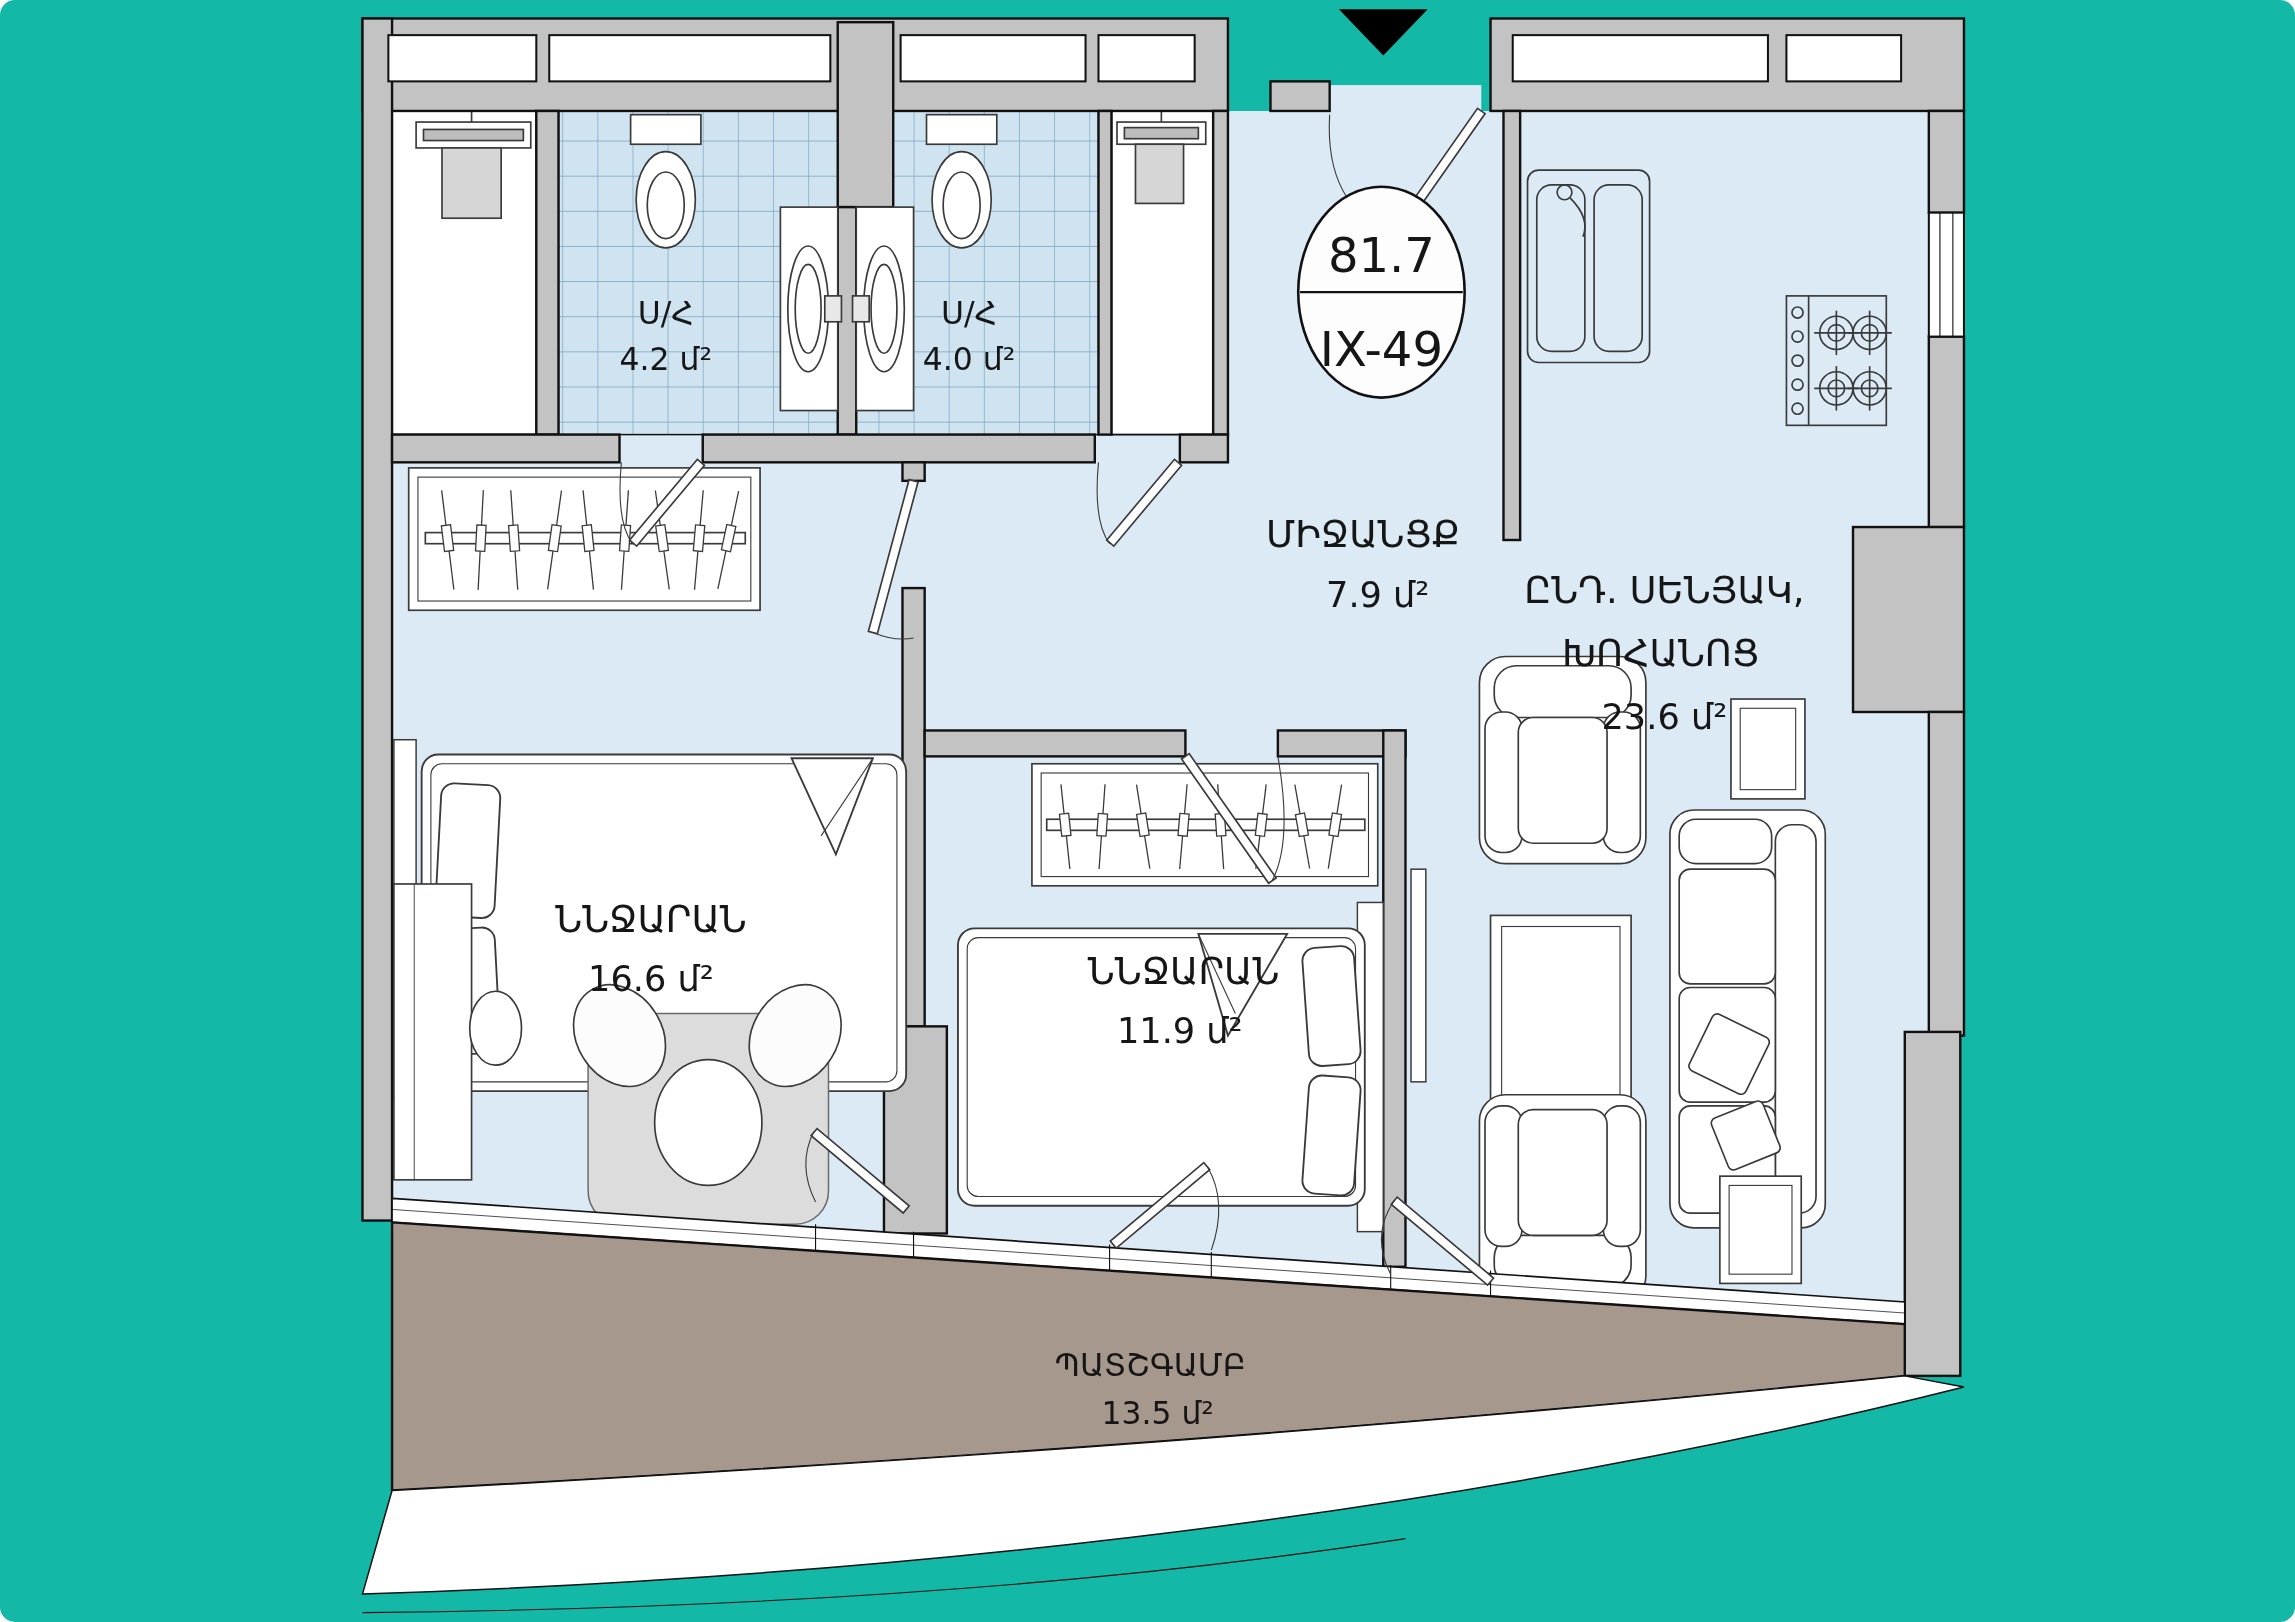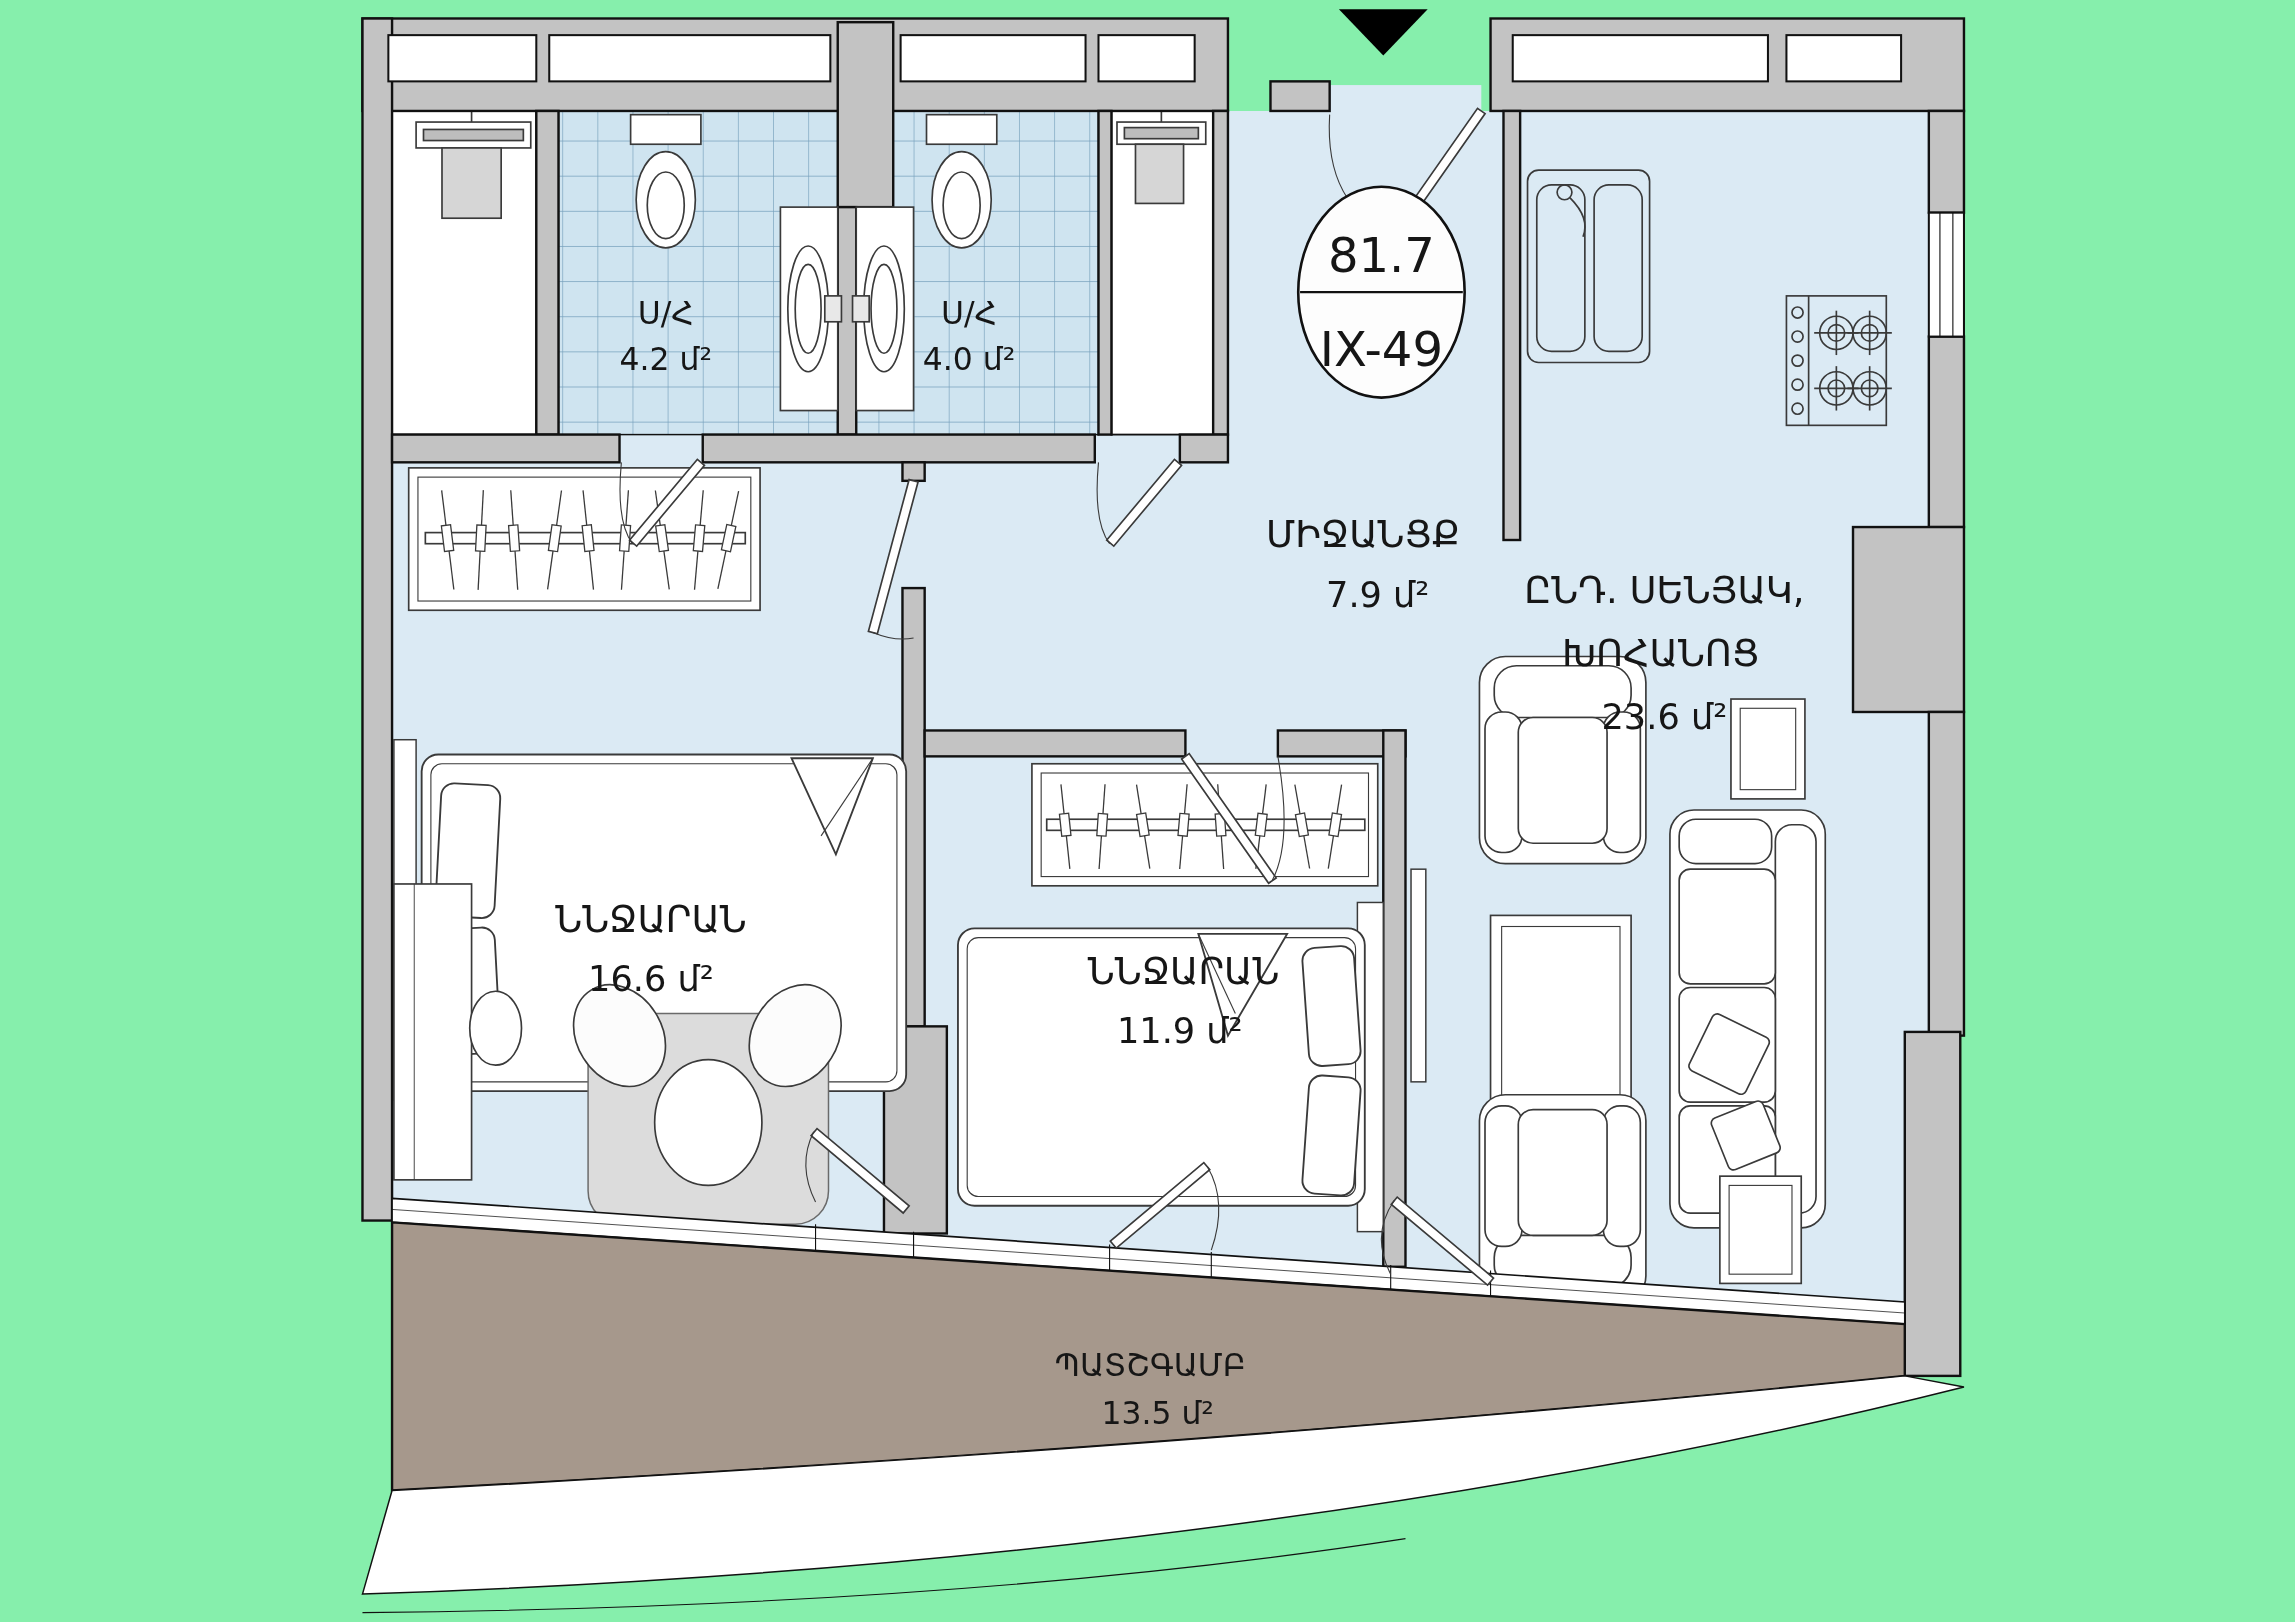--- a/index.html
+++ b/index.html
@@ -1,16 +1,16 @@
 <!DOCTYPE html>
 <html style="font-size:7.4px"><head>
 <meta charset="utf-8">
 <style>
   html,body{margin:0;padding:0;background:#ffffff;}
-  .stage{width:100%;background:#86efac;}
+  .stage{width:100%;background:#14b8a6;border-radius:15px;}
   svg{display:block;width:100%;height:auto;font-family:"DejaVu Sans",sans-serif;}
   text{fill:#161616;}
   .room-name{font-size:20px;}
   .room-area{font-size:19px;}
   .small-name{font-size:17px;}
   .small-area{font-size:17px;}
   .badge-text{font-size:26px;}
   .lbl{text-anchor:middle;}
 </style>
 </head>

